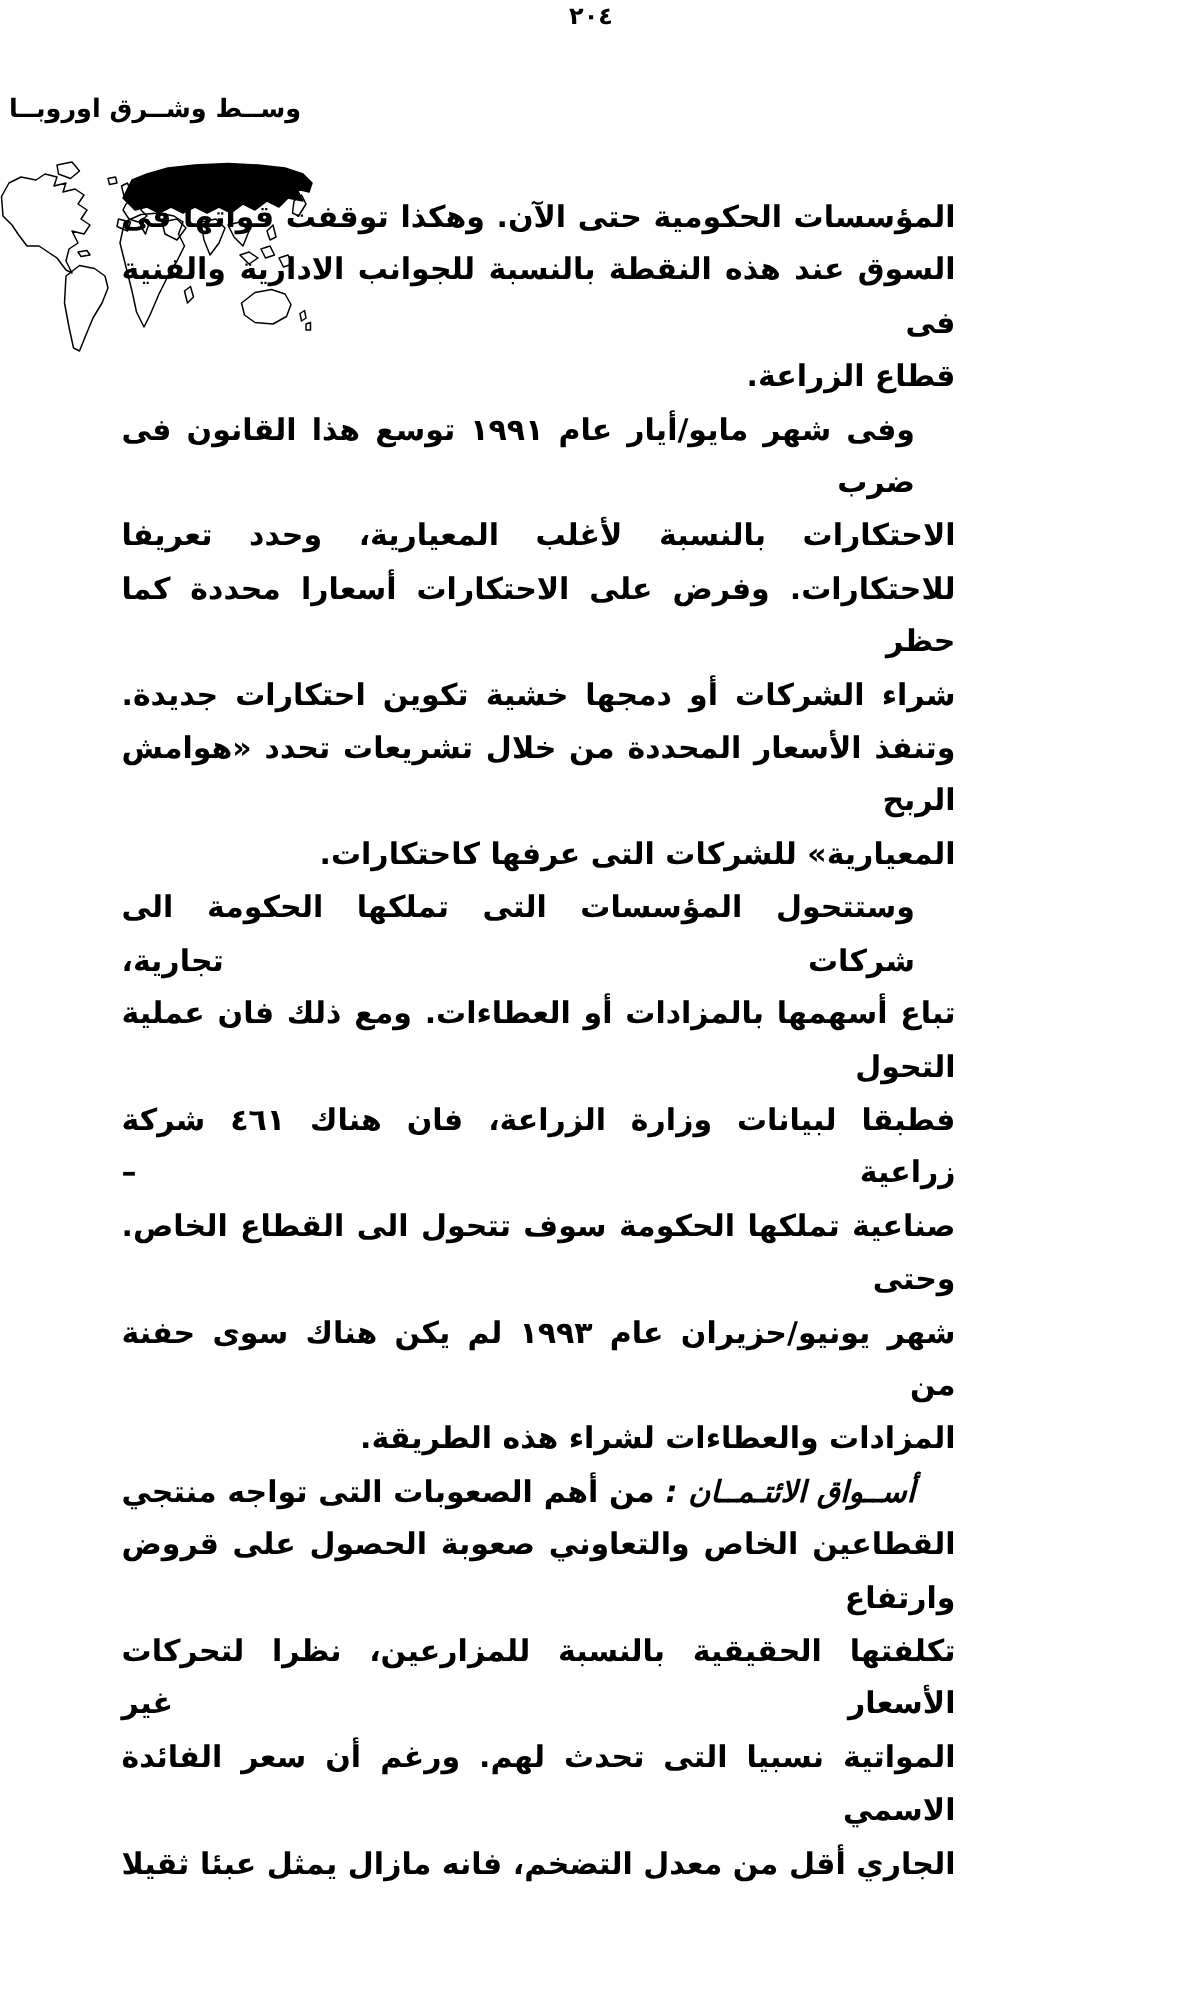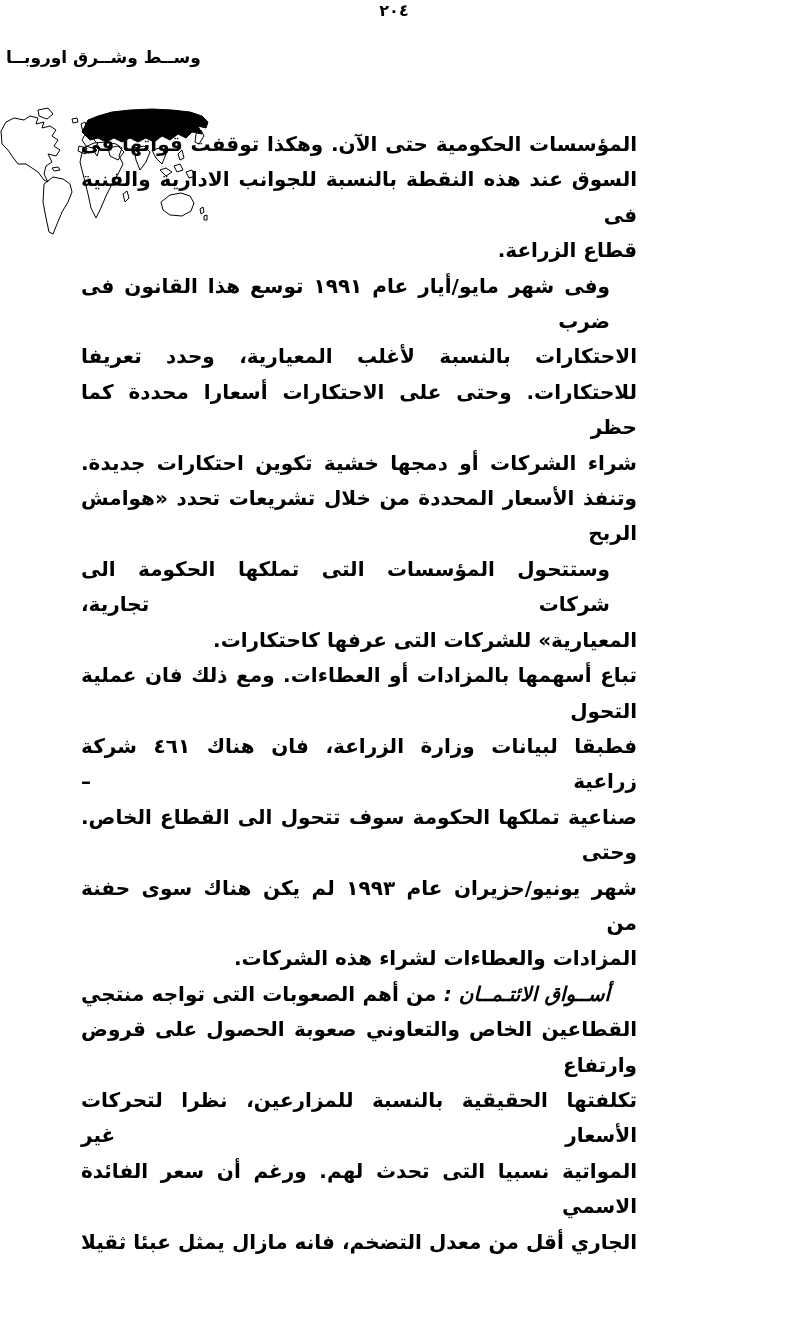--- a/index.html
+++ b/index.html
@@ -5,21 +5,21 @@
   html,body{margin:0;padding:0;background:#ffffff;}
   .page{
     position:relative;width:644px;height:1332px;background:#ffffff;color:#000;
     font-family:"DejaVu Sans", sans-serif;overflow:hidden;
   }
   .page-number{
     position:absolute;top:1px;left:0;width:788px;text-align:center;
     font-size:16px;font-weight:bold;letter-spacing:2px;direction:rtl;
   }
   .section-heading{
-    position:absolute;left:6px;top:47px;font-size:17px;font-weight:bold;
+    position:absolute;left:6px;top:63px;font-size:17px;font-weight:bold;
     direction:rtl;white-space:nowrap;
   }
   .map-wrap{position:absolute;left:0;top:106px;width:232px;height:130px;}
   .map-wrap svg{display:block;width:232px;height:130px;}
   .body-text{
     position:absolute;top:127px;right:7px;width:556px;direction:rtl;
     font-size:20px;font-weight:bold;line-height:35.4px;
   }
   .line{
     text-align:justify;text-align-last:justify;
@@ -73,30 +73,30 @@
       <path d="M200,103 L203,101 L204,106 L201,108 Z M204,110 L207,109 L207,114 L204,114 Z"></path>
     </svg>
   </div>
 
   <div class="body-text">
       <div class="line">المؤسسات الحكومية حتى الآن. وهكذا توقفت قواتها فى</div>
       <div class="line">السوق عند هذه النقطة بالنسبة للجوانب الادارية والفنية فى</div>
       <div class="line end">قطاع الزراعة.</div>
       <div class="line ind">وفى شهر مايو/أيار عام ١٩٩١ توسع هذا القانون فى ضرب</div>
       <div class="line">الاحتكارات بالنسبة لأغلب المعيارية، وحدد تعريفا</div>
-      <div class="line">للاحتكارات. وحتى على الاحتكارات أسعارا محددة كما حظر</div>
+      <div class="line">للاحتكارات. وفرض على الاحتكارات أسعارا محددة كما حظر</div>
       <div class="line">شراء الشركات أو دمجها خشية تكوين احتكارات جديدة.</div>
       <div class="line">وتنفذ الأسعار المحددة من خلال تشريعات تحدد «هوامش الربح</div>
+      <div class="line end">المعيارية» للشركات التى عرفها كاحتكارات.</div>
       <div class="line ind">وستتحول المؤسسات التى تملكها الحكومة الى شركات تجارية،</div>
-      <div class="line end">المعيارية» للشركات التى عرفها كاحتكارات.</div>
       <div class="line">تباع أسهمها بالمزادات أو العطاءات. ومع ذلك فان عملية التحول</div>
       <div class="line">فطبقا لبيانات وزارة الزراعة، فان هناك ٤٦١ شركة زراعية –</div>
       <div class="line">صناعية تملكها الحكومة سوف تتحول الى القطاع الخاص. وحتى</div>
       <div class="line">شهر يونيو/حزيران عام ١٩٩٣ لم يكن هناك سوى حفنة من</div>
-      <div class="line end">المزادات والعطاءات لشراء هذه الشركات.</div>
+      <div class="line end">المزادات والعطاءات لشراء هذه الطريقة.</div>
       <div class="line ind"><span class="lead">أســواق الائتـمــان :</span> من أهم الصعوبات التى تواجه منتجي</div>
       <div class="line">القطاعين الخاص والتعاوني صعوبة الحصول على قروض وارتفاع</div>
       <div class="line">تكلفتها الحقيقية بالنسبة للمزارعين، نظرا لتحركات الأسعار غير</div>
       <div class="line">المواتية نسبيا التى تحدث لهم. ورغم أن سعر الفائدة الاسمي</div>
       <div class="line">الجاري أقل من معدل التضخم، فانه مازال يمثل عبئا ثقيلا</div>
     </div>
 
 </div>
 
 </body></html>

